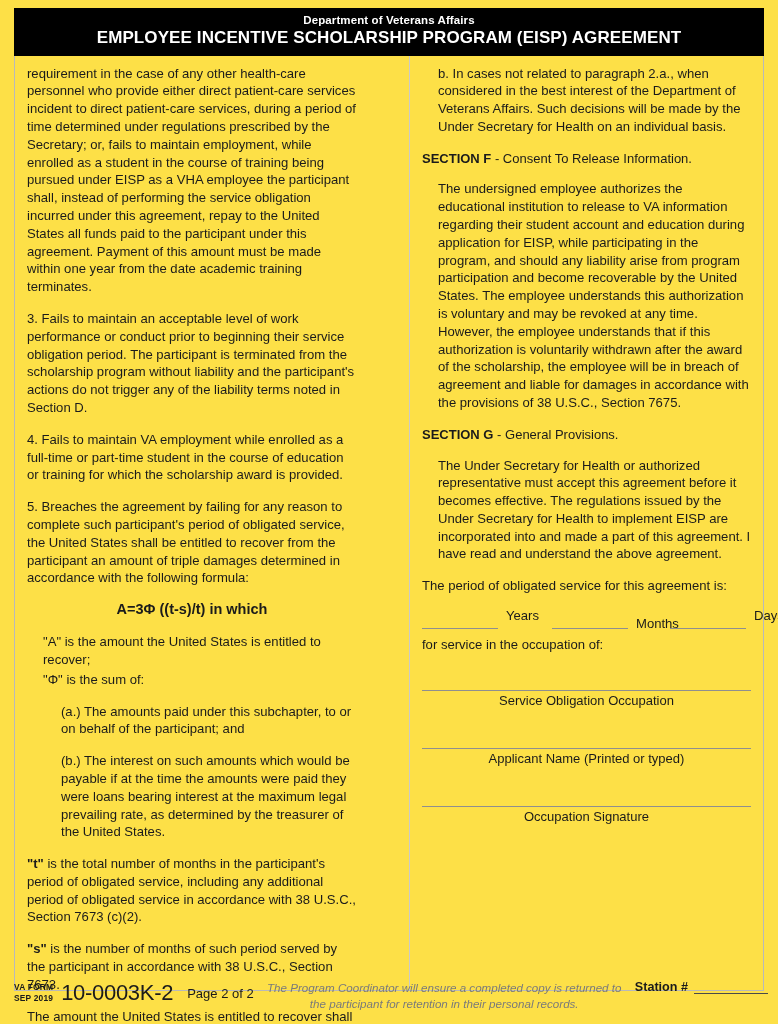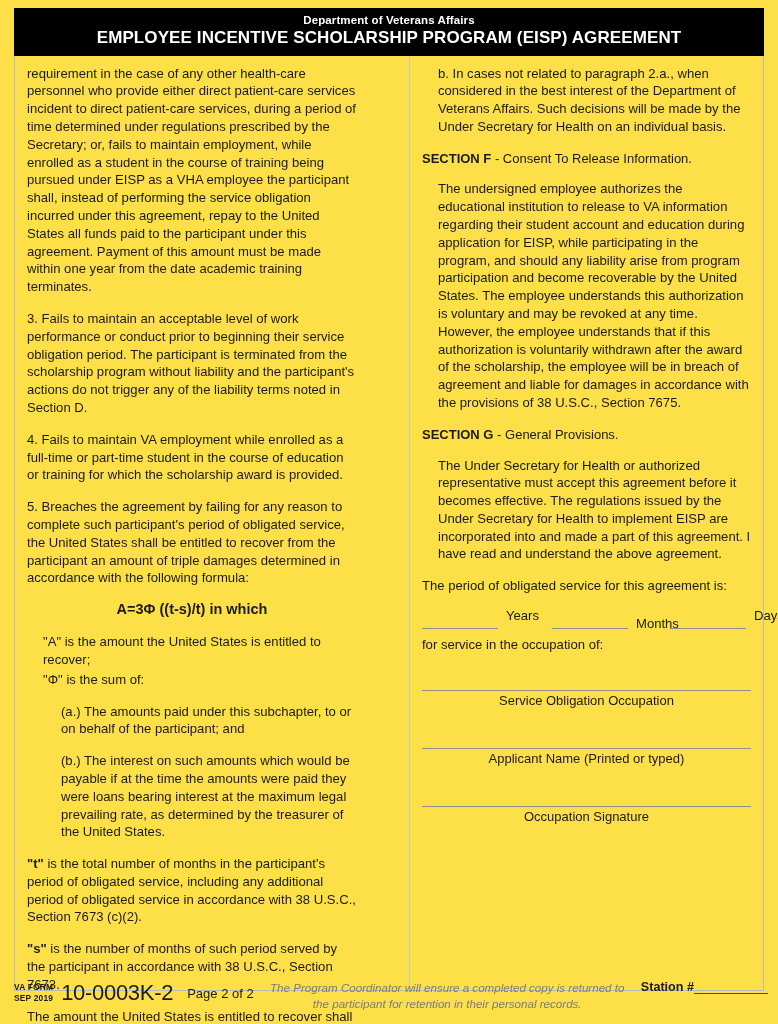--- a/index.html
+++ b/index.html
@@ -164,20 +164,21 @@
     color: #7a7a7a;
     line-height: 1.35;
     padding: 0 8px;
   }
   .footer-right {
     flex: 0 0 auto;
     font-size: 12.6px;
     font-weight: bold;
     display: flex;
     align-items: flex-end;
+    gap: 6px;
   }
   .station-line {
     display: inline-block;
     width: 74px;
     border-bottom: 1px solid #4a4a4a;
     height: 13px;
   }
 </style>
 </head>
 <body>

